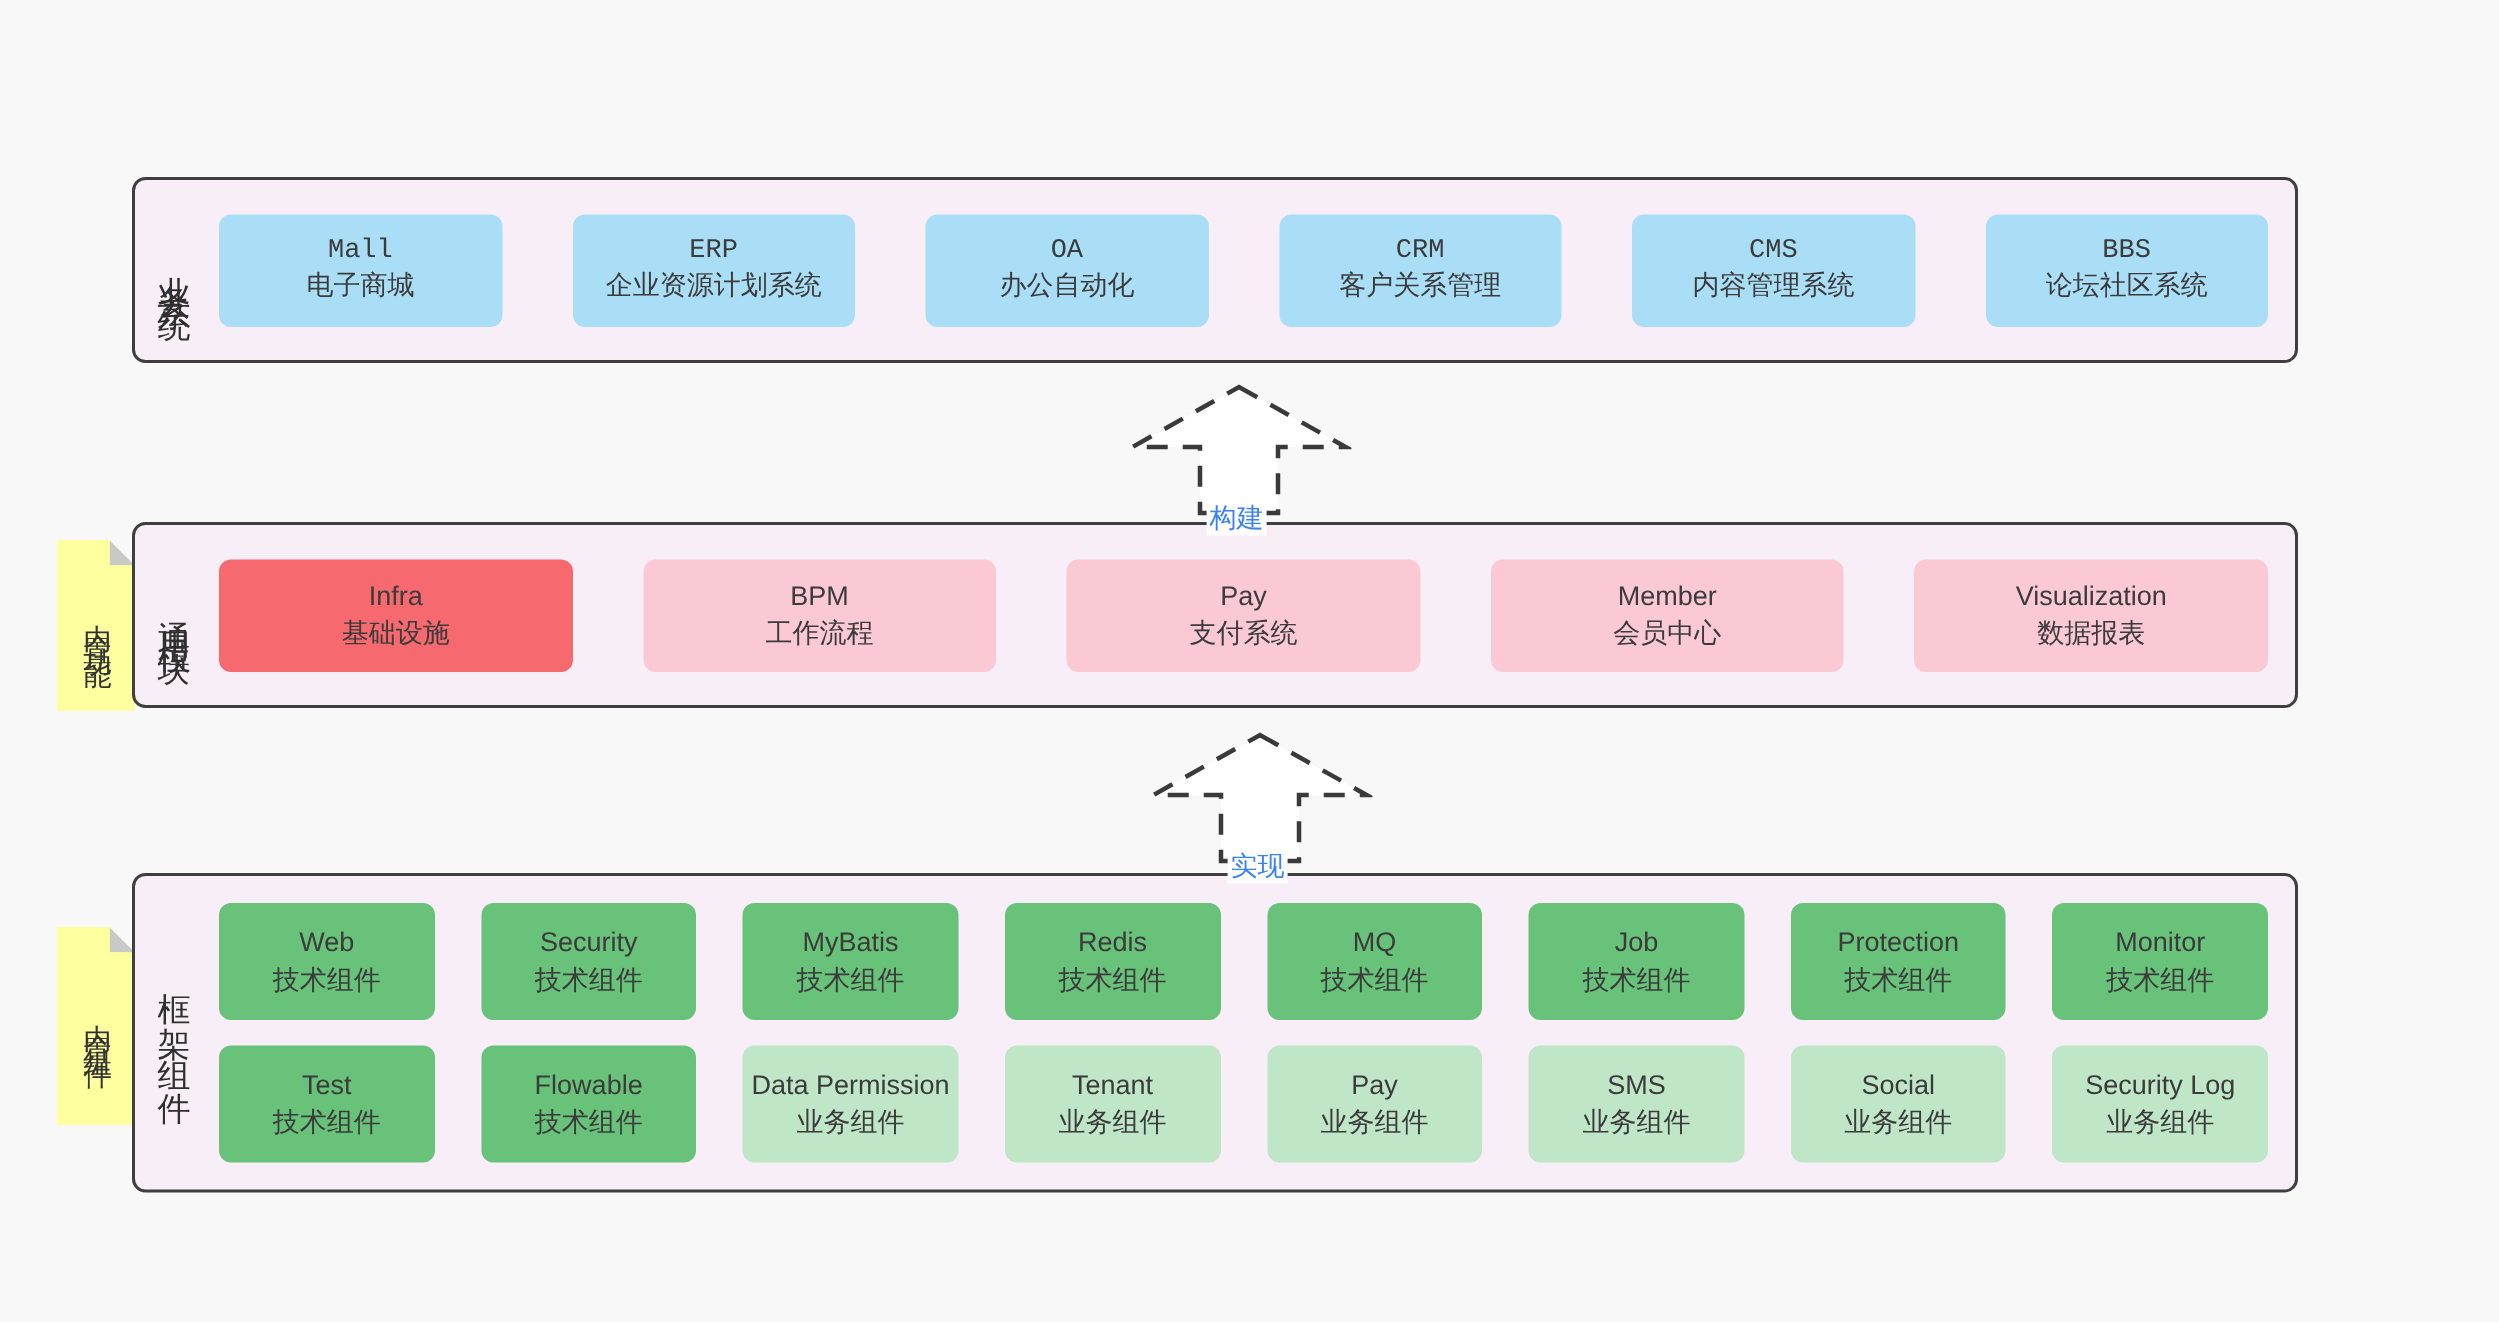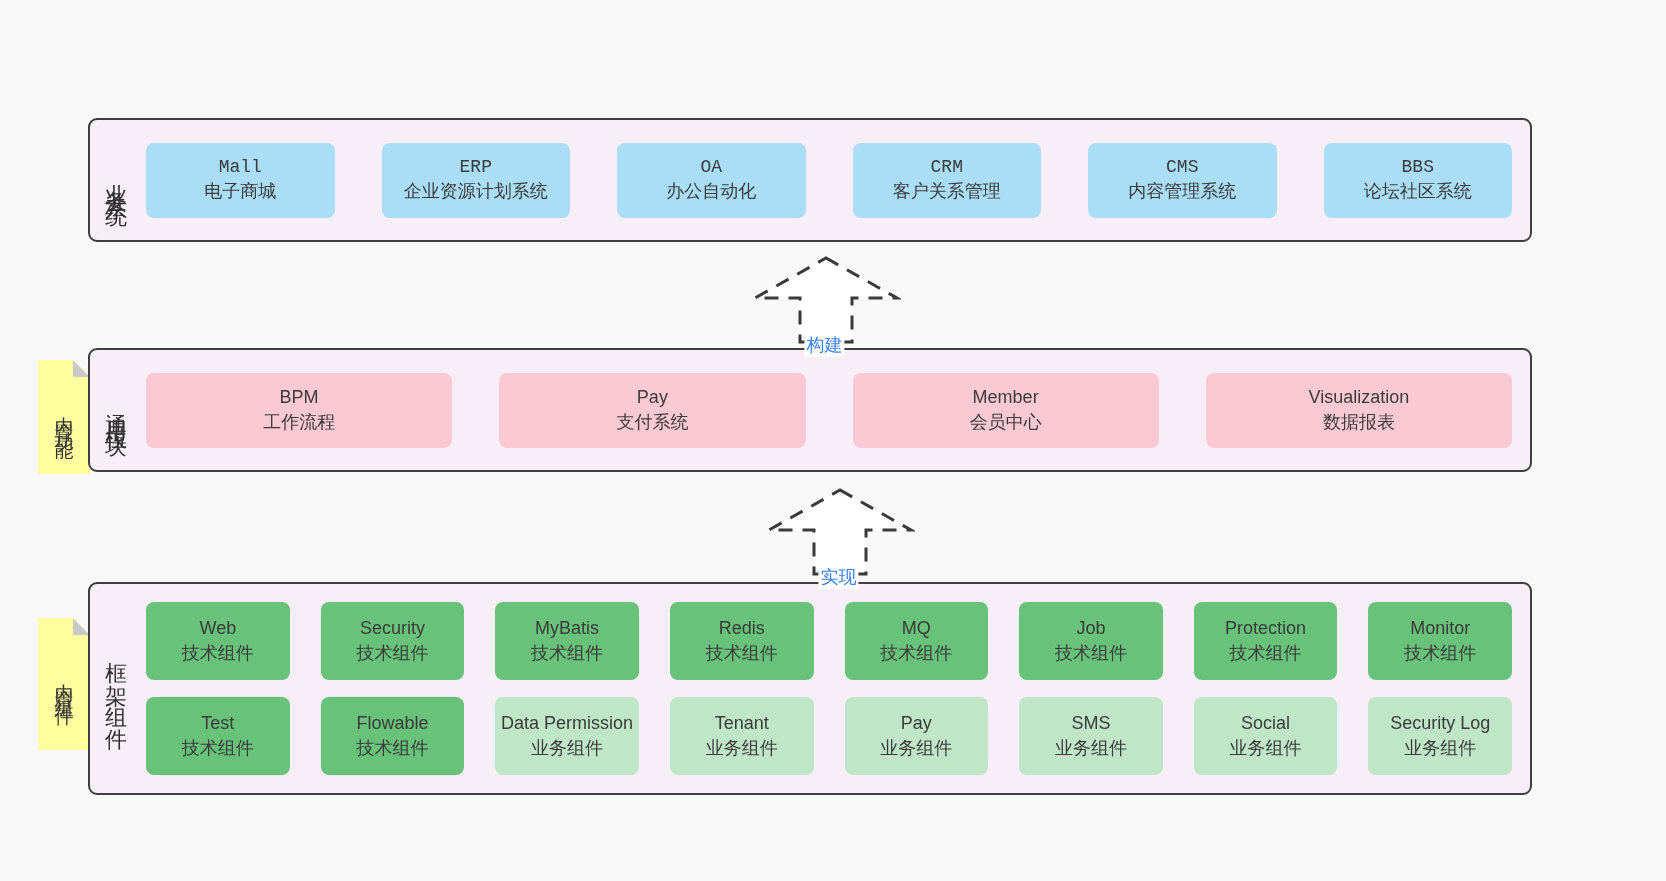--- a/index.html
+++ b/index.html
@@ -139,20 +139,24 @@
           </div>
         </div>
       </div>
     </section>
     <section class="layer layer-common-modules">
       <div class="v-label">
         <span class="v-label-text">通用模块</span>
       </div>
       <div class="rows">
         <div class="row row--6">
+          <div class="box box--red">
+            <span class="box-title">Infra</span>
+            <span class="box-subtitle">基础设施</span>
+          </div>
           <div class="box box--pink">
             <span class="box-title">BPM</span>
             <span class="box-subtitle">工作流程</span>
           </div>
           <div class="box box--pink">
             <span class="box-title">Pay</span>
             <span class="box-subtitle">支付系统</span>
           </div>
           <div class="box box--pink">
             <span class="box-title">Member</span>

